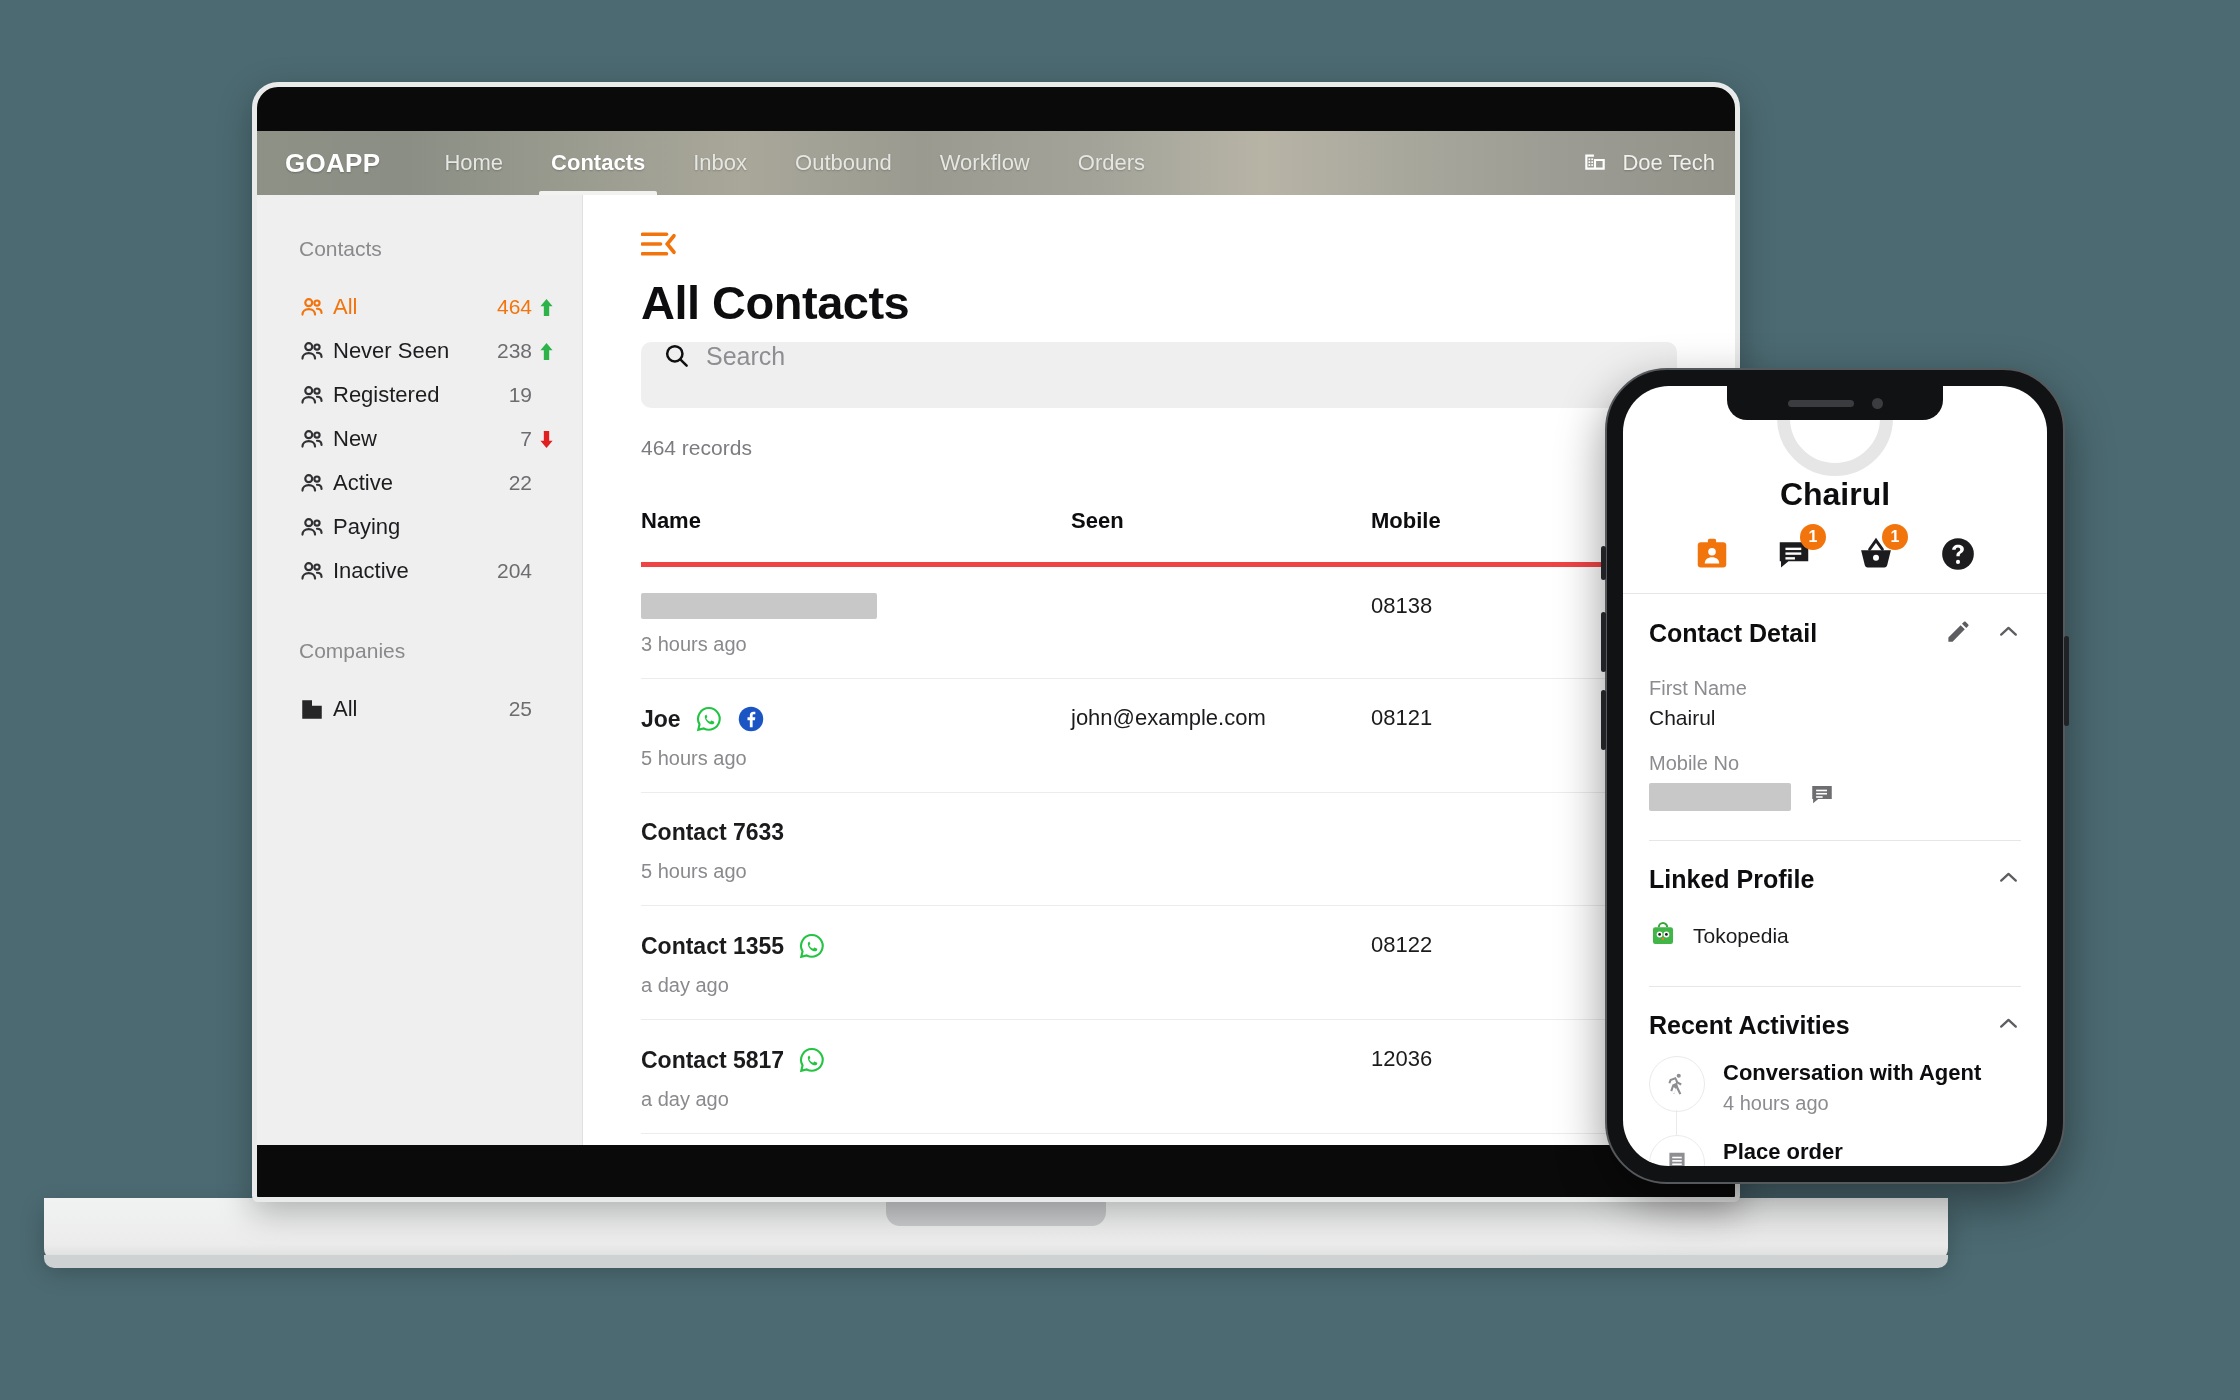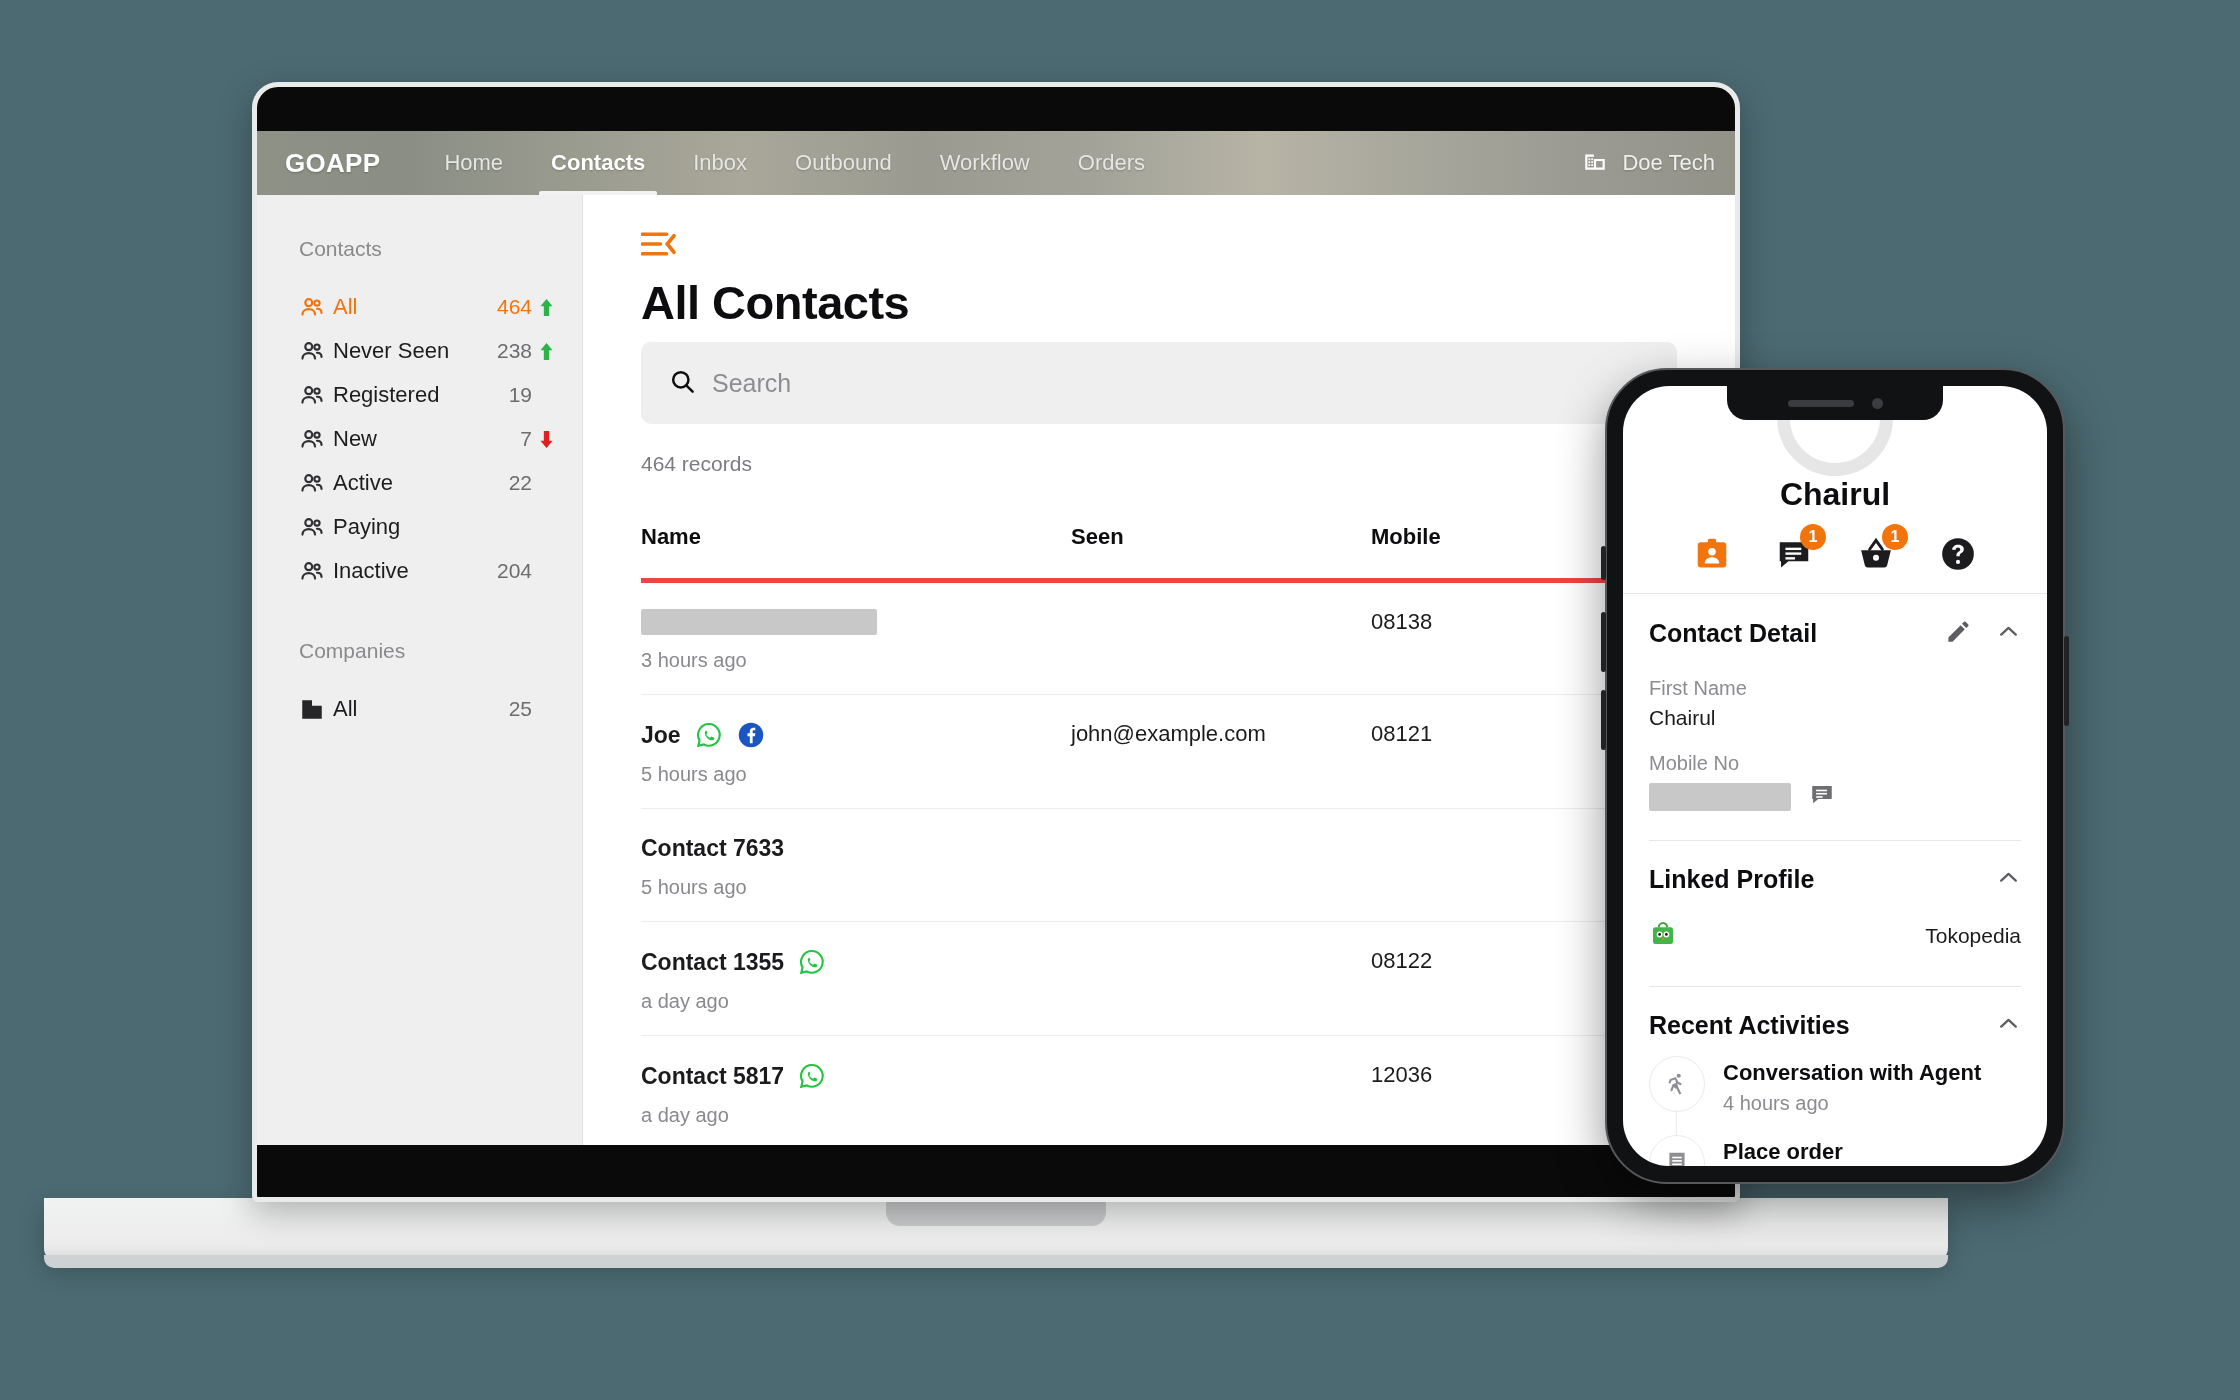--- a/index.html
+++ b/index.html
@@ -93,22 +93,22 @@
   .side-item .lbl{flex:1;}
   .side-item .cnt{color:#6d6d70;font-size:21px;}
   .side-item .arrow{width:20px;margin-left:4px;display:flex;justify-content:center;}
   .side-item.active .lbl,.side-item.active .cnt{color:#f2740d;}
 
   
   .main{flex:1;padding:36px 0 0 58px;min-width:0;background:#fff;}
   .collapse-btn{width:36px;height:26px;margin-bottom:18px;}
   .page-title{font-size:47px;font-weight:bold;color:#0d0d0f;margin:0 0 12px 0;letter-spacing:-.5px;}
   .searchbox{
-    height:82px;background:#efeff0;border-radius:10px;
-    display:flex;align-items:center;padding:0 28px;margin-right:58px;
+    height:66px;background:#efeff0;border-radius:10px;
+    display:flex;align-items:flex-start;padding:0 22px;margin-right:58px;
   }
   .search-ph{color:#8e8e92;font-size:25px;margin-left:16px;}
   .records{color:#7c7c80;font-size:21px;margin:28px 0 48px 0;}
 
   table.contacts{width:100%;border-collapse:collapse;}
   table.contacts th{
     text-align:left;font-size:22px;color:#0d0d0f;font-weight:bold;
     padding:0 0 28px 0;border-bottom:5px solid #ef4444;
   }
   table.contacts td{
@@ -169,21 +169,21 @@
     display:flex;align-items:center;justify-content:center;
   }
   .p-sec-head{
     display:flex;align-items:center;padding:24px 26px 16px 26px;
   }
   .p-sec-title{font-size:25px;font-weight:bold;color:#0d0d0f;flex:1;}
   .p-field-label{font-size:20px;color:#8c8c90;padding:12px 26px 0 26px;}
   .p-field-value{font-size:21px;color:#1b1b1d;padding:6px 26px 10px 26px;}
   .p-redact{display:inline-block;width:142px;height:28px;background:#c8c8c9;border-radius:2px;vertical-align:middle;}
   .p-divider{height:1px;background:#e6e6e7;margin:18px 26px 0 26px;}
-  .p-linked{display:flex;align-items:center;padding:10px 26px 16px 26px;justify-content:space-between;}
+  .p-linked{display:flex;align-items:center;padding:10px 26px 16px 26px;}
   .p-linked span.lbl{font-size:21px;color:#1b1b1d;margin-left:16px;}
   .p-act{display:flex;align-items:flex-start;padding:0 26px 0 26px;position:relative;}
   .p-act .circ{
     width:54px;height:54px;border-radius:50%;border:1px solid #eaeaeb;
     display:flex;align-items:center;justify-content:center;flex:0 0 54px;
   }
   .p-act .txt{margin-left:18px;padding-top:4px;}
   .p-act .t1{font-size:22px;font-weight:bold;color:#0d0d0f;}
   .p-act .t2{font-size:20px;color:#8c8c90;margin-top:6px;}
   .p-act-link{position:absolute;left:53px;top:54px;width:1px;height:26px;background:#eaeaeb;}

